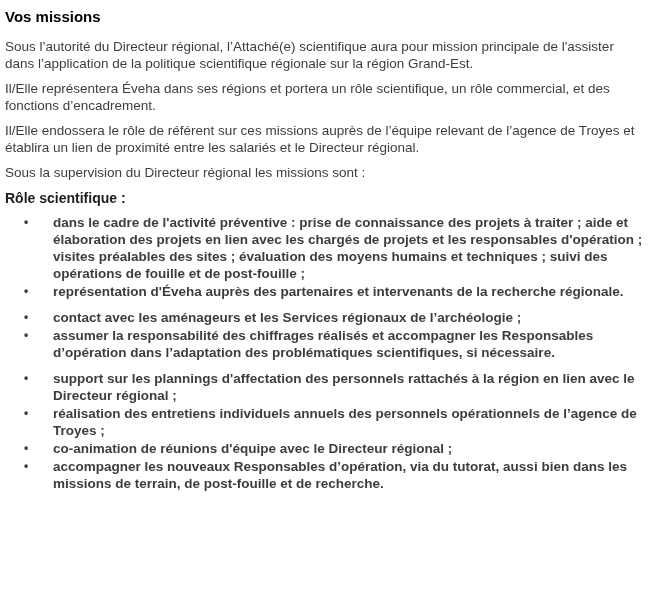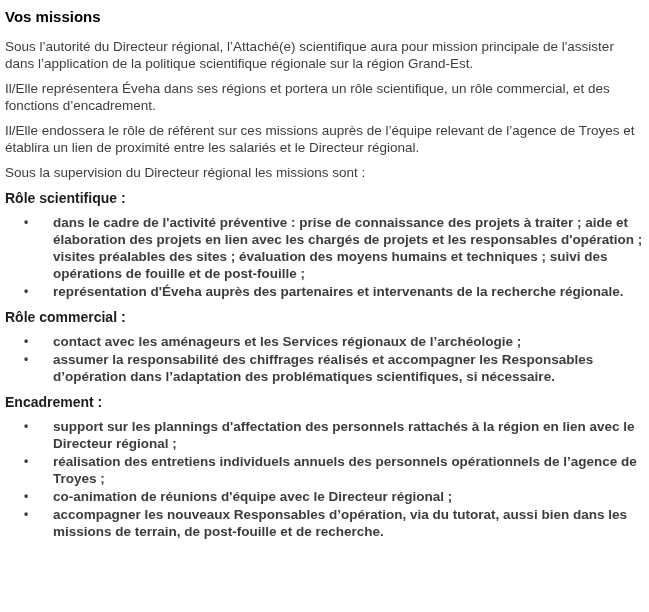--- a/index.html
+++ b/index.html
@@ -69,28 +69,26 @@
 
 <section>
   <h2 class="section-heading">Rôle scientifique :</h2>
   <ul class="bullet-list">
     <li>dans le cadre de l'activité préventive : prise de connaissance des projets à traiter ; aide et élaboration des projets en lien avec les chargés de projets et les responsables d'opération ; visites préalables des sites ; évaluation des moyens humains et techniques ; suivi des opérations de fouille et de post-fouille ;</li>
     <li>représentation d'Éveha auprès des partenaires et intervenants de la recherche régionale.</li>
   </ul>
 </section>
 
 <section>
-  <h2 class="section-heading">Rôle commercial :</h2>
   <ul class="bullet-list">
     <li>contact avec les aménageurs et les Services régionaux de l’archéologie ;</li>
     <li>assumer la responsabilité des chiffrages réalisés et accompagner les Responsables d’opération dans l’adaptation des problématiques scientifiques, si nécessaire.</li>
   </ul>
 </section>
 
 <section>
-  <h2 class="section-heading">Encadrement :</h2>
   <ul class="bullet-list">
     <li>support sur les plannings d'affectation des personnels rattachés à la région en lien avec le Directeur régional ;</li>
     <li>réalisation des entretiens individuels annuels des personnels opérationnels de l’agence de Troyes ;</li>
     <li>co-animation de réunions d'équipe avec le Directeur régional ;</li>
     <li>accompagner les nouveaux Responsables d’opération, via du tutorat, aussi bien dans les missions de terrain, de post-fouille et de recherche.</li>
   </ul>
 </section>
 
 </body></html>

